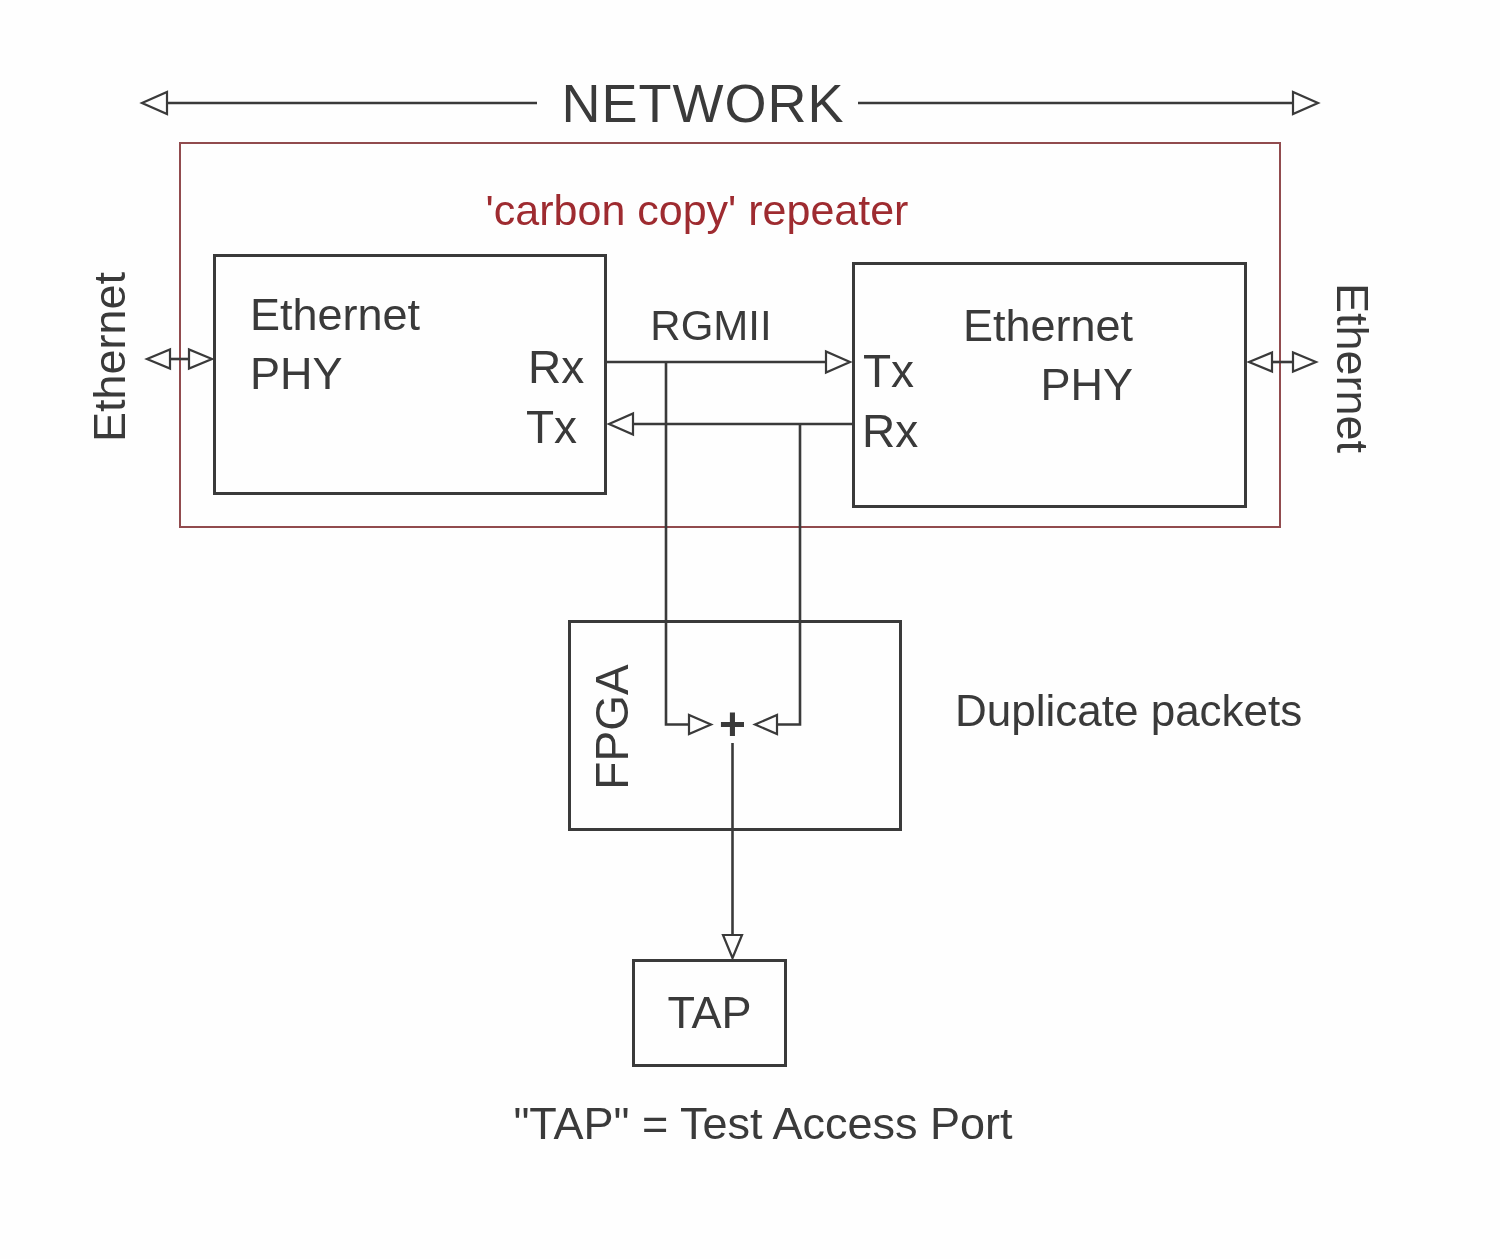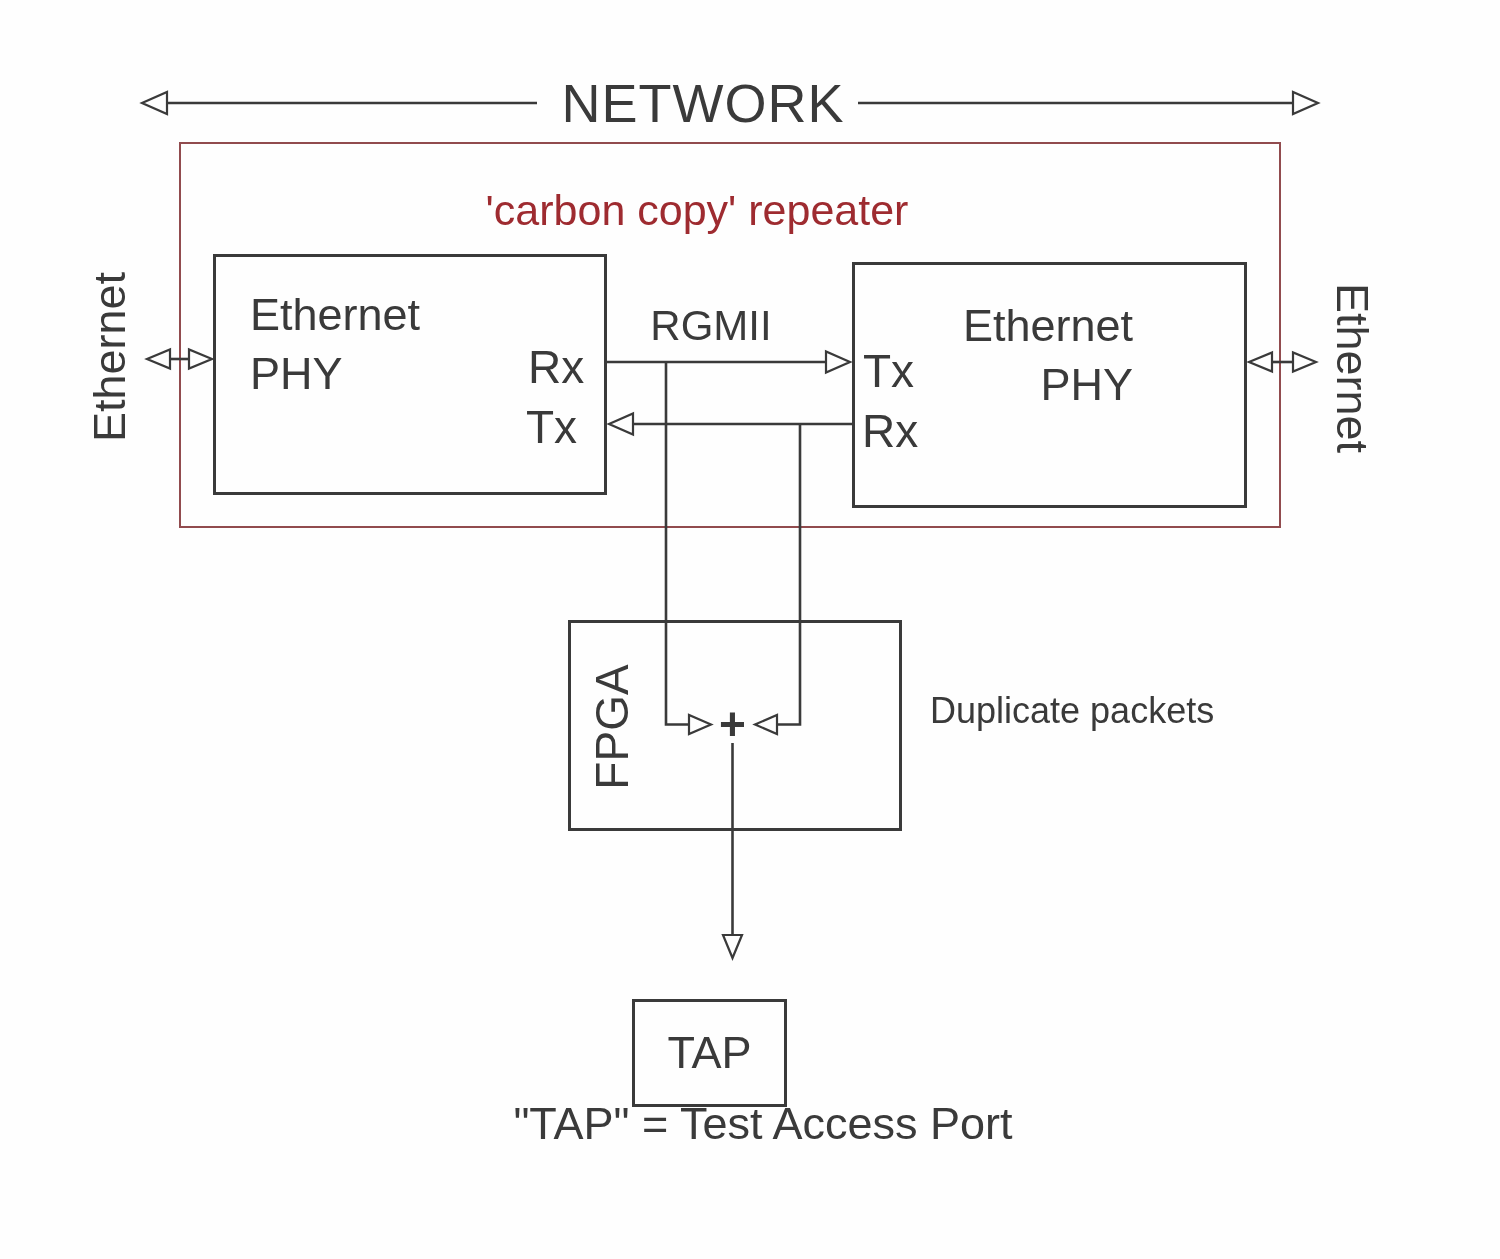--- a/index.html
+++ b/index.html
@@ -35,21 +35,21 @@
   .right{text-align:right;}
   .rot-ccw{transform:rotate(-90deg);}
   .rot-cw{transform:rotate(90deg);}
   .t-network{font-size:54px;letter-spacing:1px;}
   .t-repeater{font-size:43px;color:var(--repeater-text-color);}
   .t-title{font-size:45px;line-height:59px;}
   .t-port{font-size:46px;margin-top:8px;}
   .t-bus{font-size:42px;}
   .t-iface{font-size:45px;}
   .t-fpga{font-size:46px;}
-  .t-note{font-size:36px;line-height:61px;white-space:nowrap;}
+  .t-note{font-size:44px;line-height:61px;white-space:nowrap;margin-left:25px;}
   .t-tap{font-size:45px;}
   .t-caption{font-size:45px;}
   .t-plus{font-size:46px;font-weight:700;line-height:40px;}
   .tap-box{display:flex;align-items:center;justify-content:center;}
   svg.wires{
     position:absolute;left:0;top:0;
     pointer-events:none;
   }
   svg.wires .wire{
     stroke:var(--line-color);
@@ -68,21 +68,21 @@
 <div class="stage">
 
   <div class="repeater-box" style="left:179px;top:142px;width:1102px;height:386px;"></div>
 
   <div class="box" style="left:213px;top:254px;width:394px;height:241px;"></div>
 
   <div class="box" style="left:852px;top:262px;width:395px;height:246px;"></div>
 
   <div class="box" style="left:568px;top:620px;width:334px;height:211px;"></div>
 
-  <div class="box tap-box" style="left:632px;top:959px;width:155px;height:108px;margin-top:40px;">
+  <div class="box tap-box" style="left:632px;top:959px;width:155px;height:108px;">
     <span class="t-tap">TAP</span>
   </div>
 
   <svg class="wires" width="1500" height="1259" viewBox="0 0 1500 1259">
 
     <g>
       <path class="wire" d="M165,103 H537 M858,103 H1295"></path>
       <polygon class="head" points="142,103 167,92 167,114"></polygon>
       <polygon class="head" points="1318,103 1293,92 1293,114"></polygon>
     </g>

